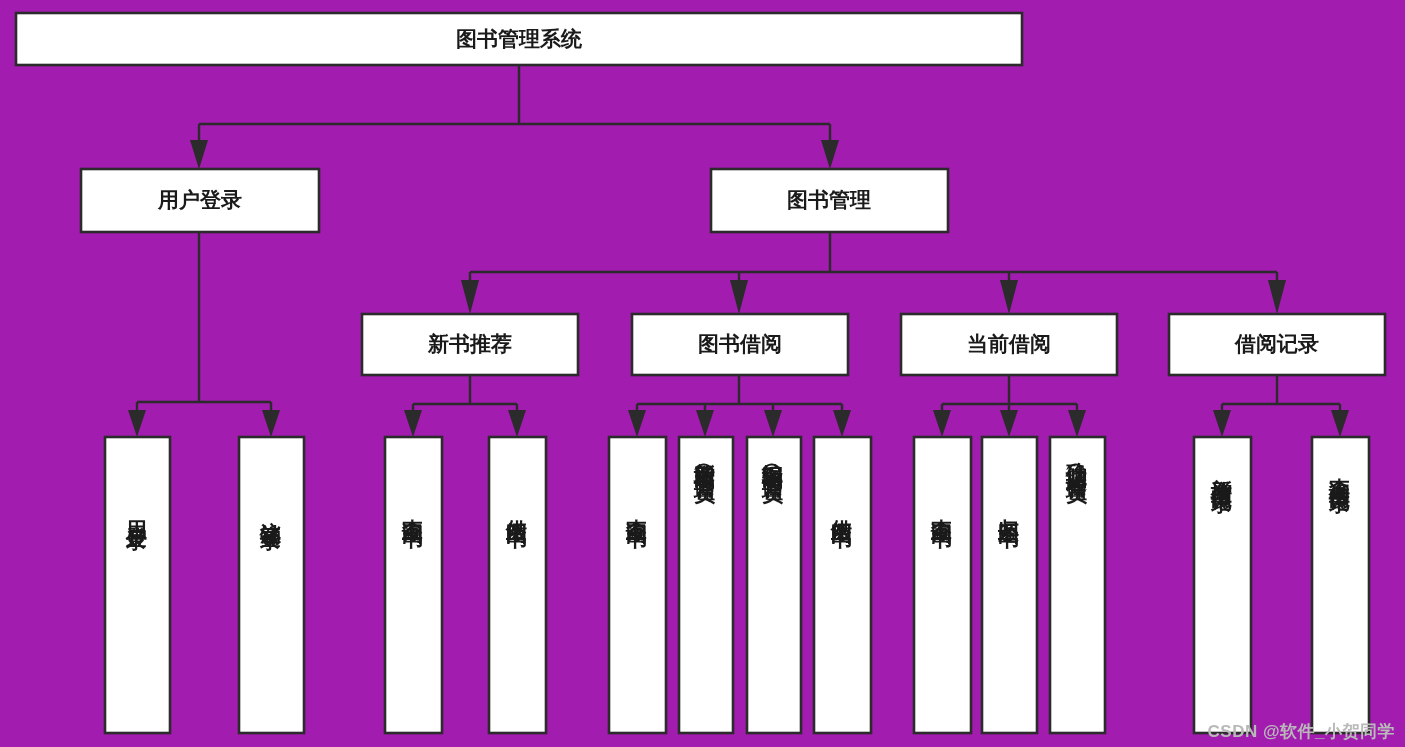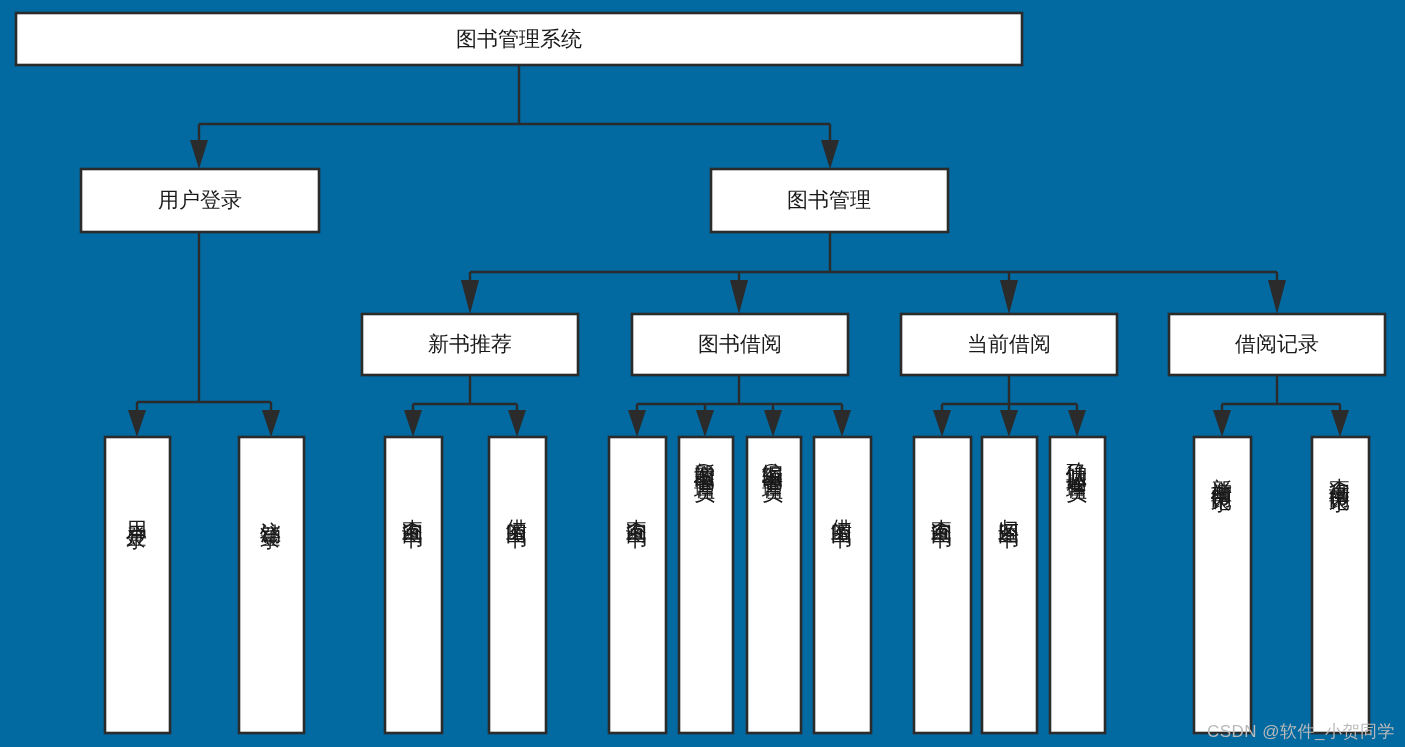--- a/index.html
+++ b/index.html
@@ -4,23 +4,24 @@
 <style>
   html, body {
     margin: 0;
     padding: 0;
     background: #ffffff;
   }
   #canvas {
     position: relative;
     width: 1405px;
     height: 747px;
-    background: #0369a1;
+    background: #a21caf;
     font-family: "Liberation Sans", "DejaVu Sans", sans-serif;
     overflow: hidden;
+    font-weight: bold;
   }
   svg#diagram {
     position: absolute;
     left: 0;
     top: 0;
     width: 1405px;
     height: 747px;
   }
   .node-rect {
     fill: #ffffff;

